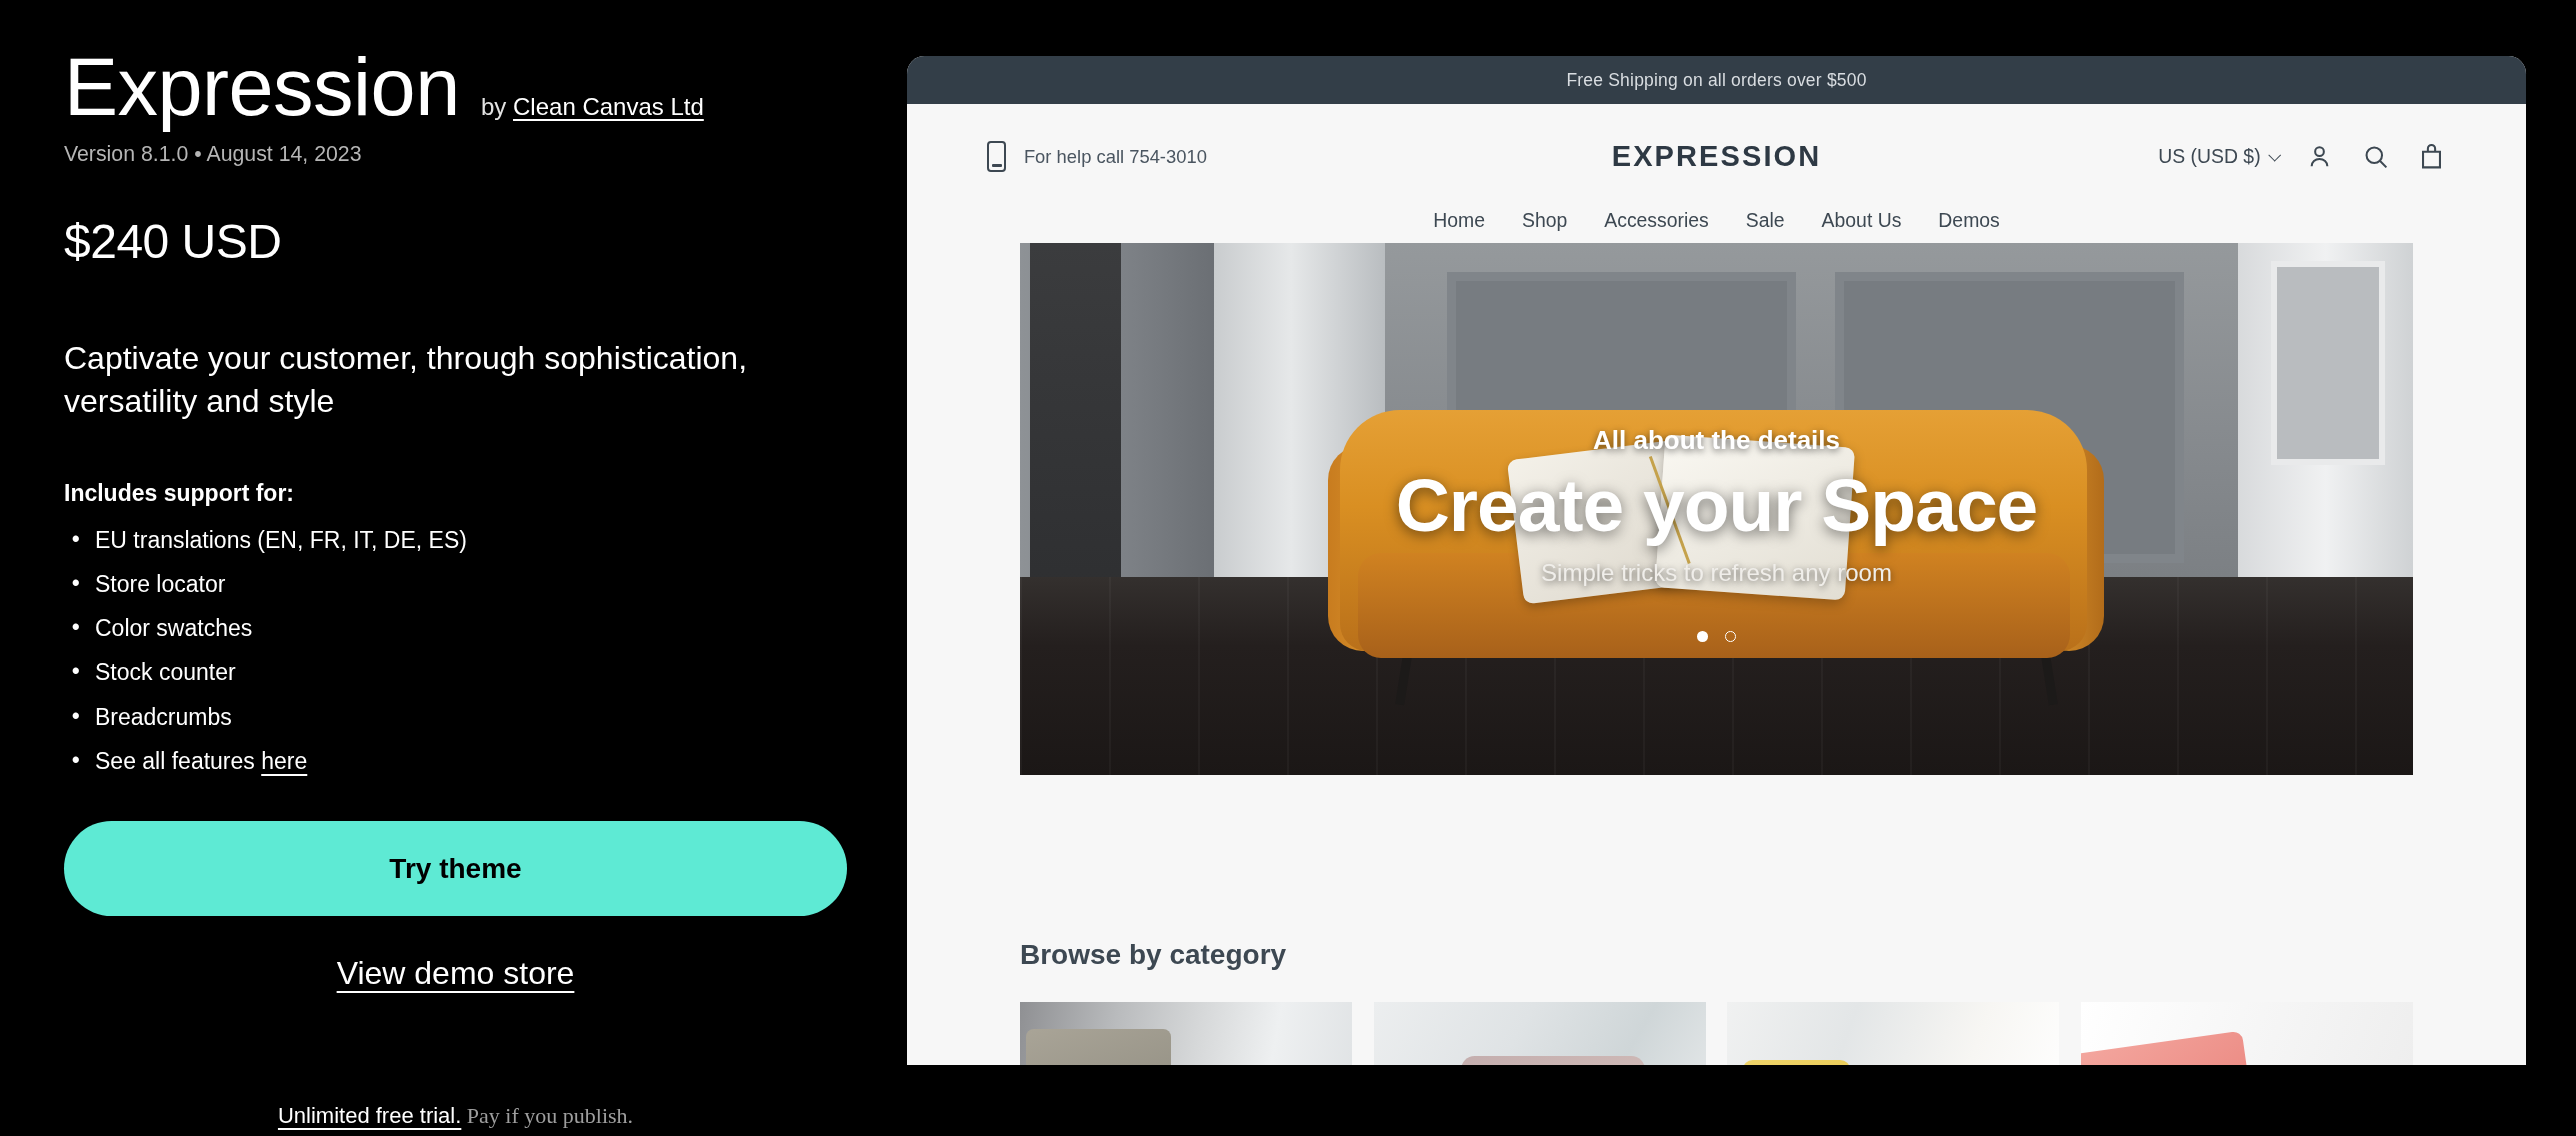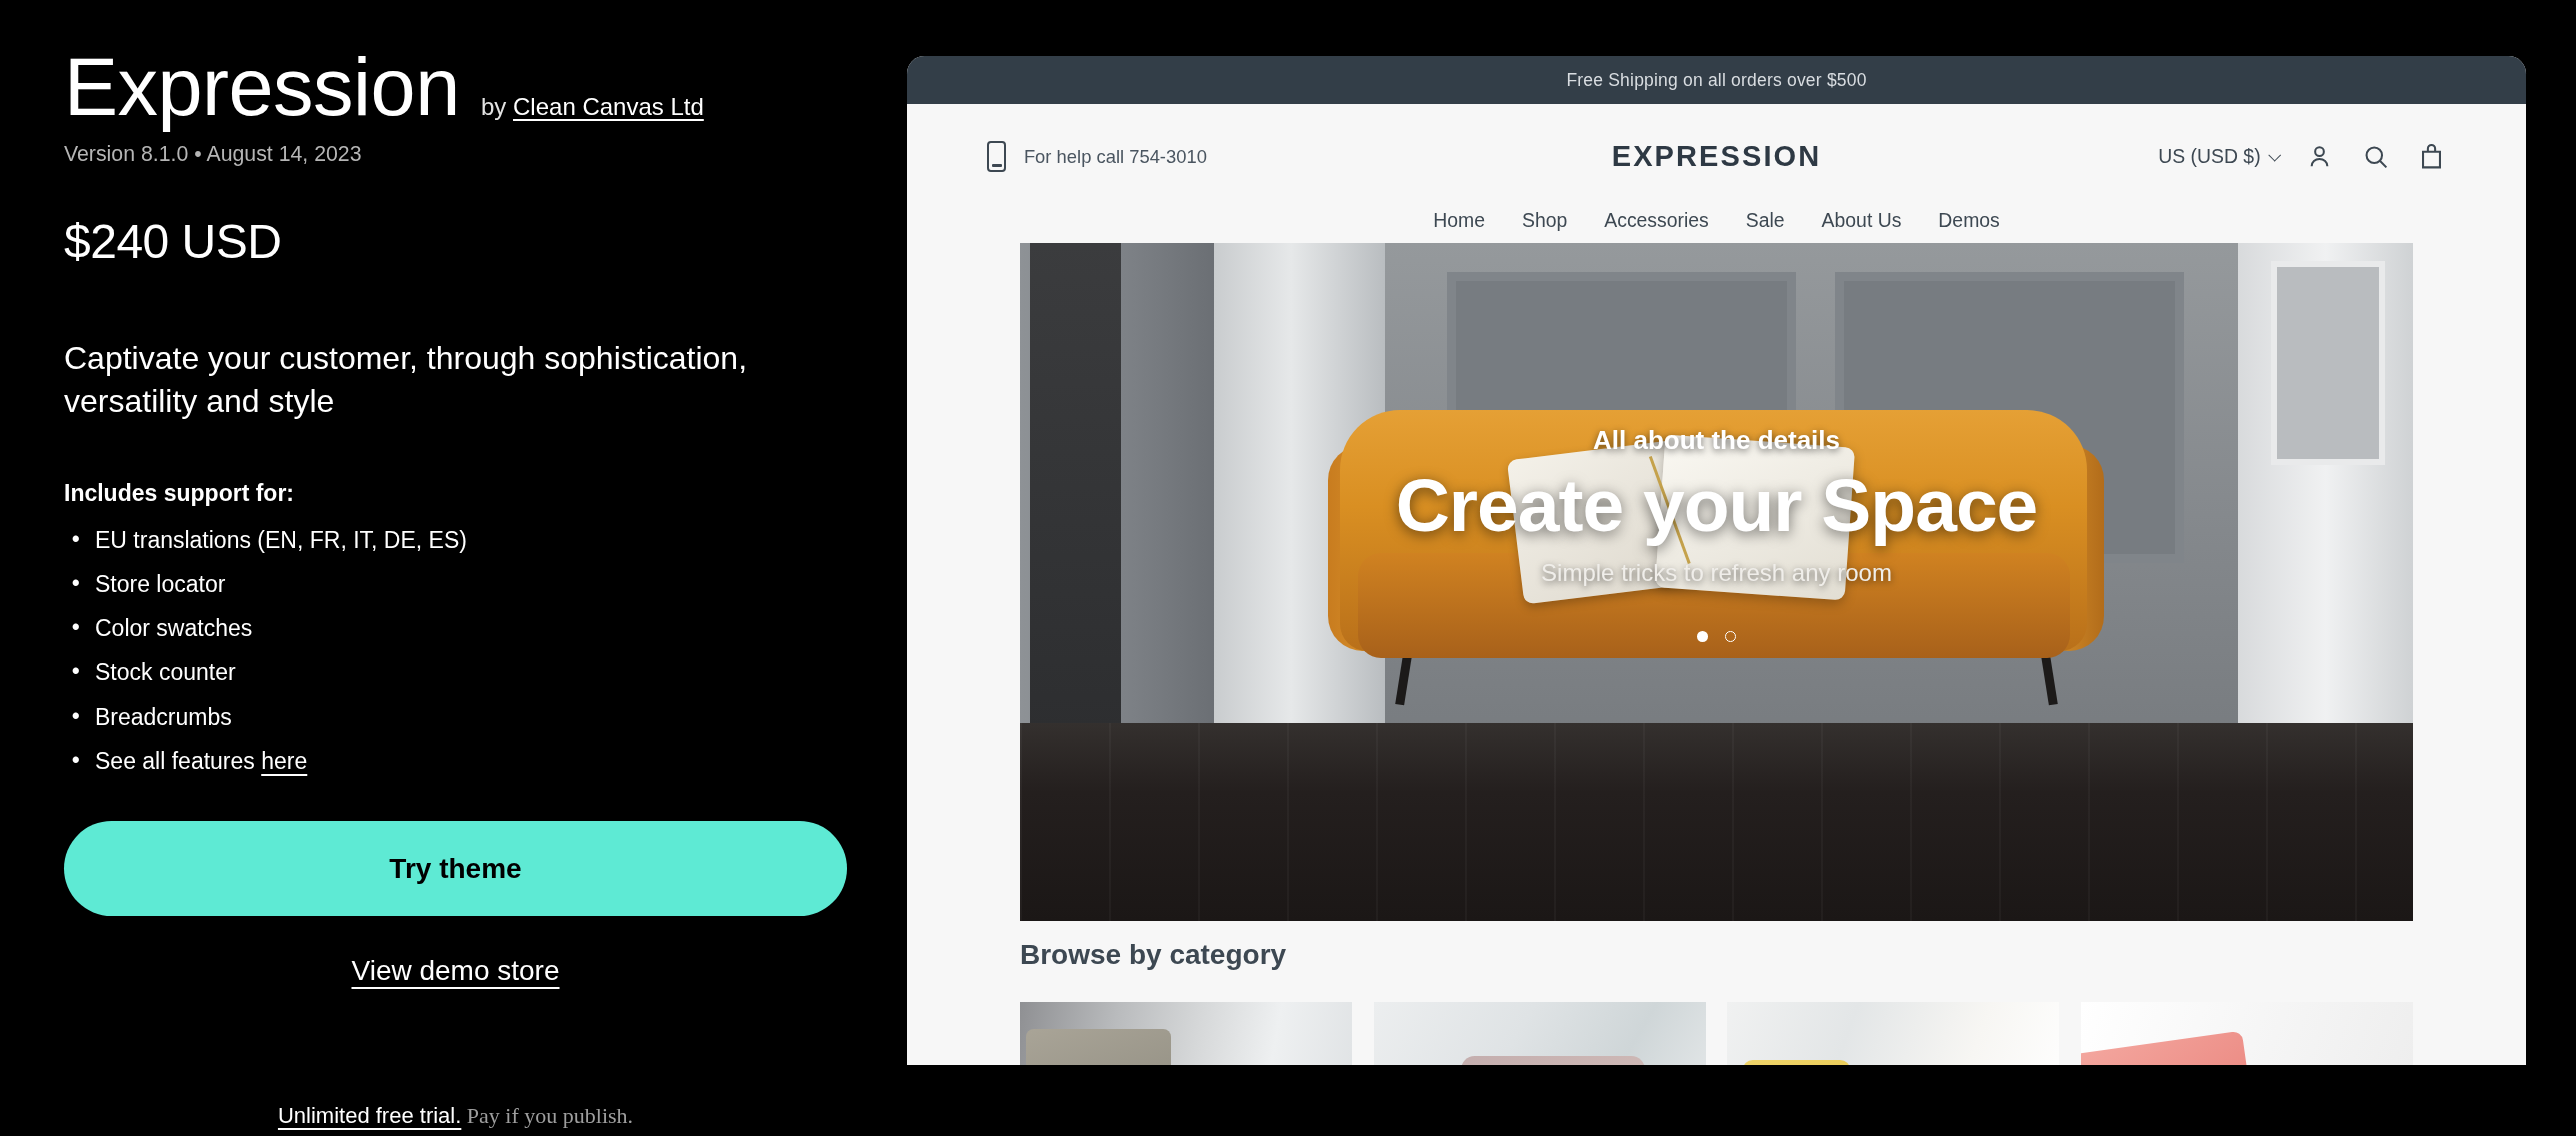--- a/index.html
+++ b/index.html
@@ -42,21 +42,21 @@
 
   .try-btn {
     margin-top: 48px; width: 783px; height: 95px;
     background: #5eead4; color: #000000; border: none; border-radius: 48px;
     font-family: "Liberation Sans", sans-serif; font-size: 28px; font-weight: bold;
     display: flex; align-items: center; justify-content: center; cursor: pointer;
   }
 
   .demo-link-wrap { width: 783px; margin-top: 39px; text-align: center; }
   .demo-link {
-    font-size: 28px; color: #ffffff; text-decoration: underline;
+    font-size: 32px; color: #ffffff; text-decoration: underline;
     text-underline-offset: 6.8px; text-decoration-thickness: 1.9px; cursor: pointer;
   }
 
   .trial-line {
     position: absolute; left: 64px; top: 1103px; width: 783px; text-align: center;
     font-size: 22px; white-space: nowrap;
   }
   .trial-strong { color: #ffffff; text-decoration: underline; text-underline-offset: 4.8px; }
   .trial-muted { color: #9e9e9e; font-family: Liberation Serif, serif; }
 
@@ -94,21 +94,21 @@
   .ico svg { width: 100%; height: 100%; display: block; }
 
   .dtop-nav {
     height: 60px; display: flex; align-items: flex-start; justify-content: center; gap: 37px;
     background: #f7f7f7; font-size: 19.4px; color: #3d4852;
   }
   .dtop-nav span { cursor: pointer; }
 
   
   .hero {
-    position: absolute; left: 113px; top: 243px; width: 1393px; height: 678px;
+    position: absolute; left: 113px; top: 243px; width: 1393px; height: 532px;
     overflow: hidden; background: #2b2b2b;
   }
   .hero-scene { position: absolute; inset: 0; }
   
   .wall-a { position: absolute; left: 0; top: 0; width: 194px; height: 100%; background: linear-gradient(90deg,#8e9296 0%,#7d8186 55%,#6b6f74 100%); }
   .wall-dark { position: absolute; left: 9.7px; top: 0; width: 91px; height: 72%; background: linear-gradient(180deg,#3b3c3e,#2d2e30); }
   .wall-b { position: absolute; left: 194px; top: 0; width: 171px; height: 100%; background: linear-gradient(90deg,#c9ccce 0%,#e6e8e9 45%,#b9bdc0 100%); }
   .wall-c { position: absolute; left: 365px; top: 0; width: 853px; height: 100%; background: linear-gradient(180deg,#95999c 0%,#85898d 40%,#6d7175 100%); }
   .panel-in { position: absolute; left: 427px; top: 29px; width: 349px; height: 291px; border: 9.7px solid #80858a; background: #777c81; }
   .panel-in2 { position: absolute; left: 815px; top: 29px; width: 349px; height: 291px; border: 9.7px solid #80858a; background: #777c81; }

